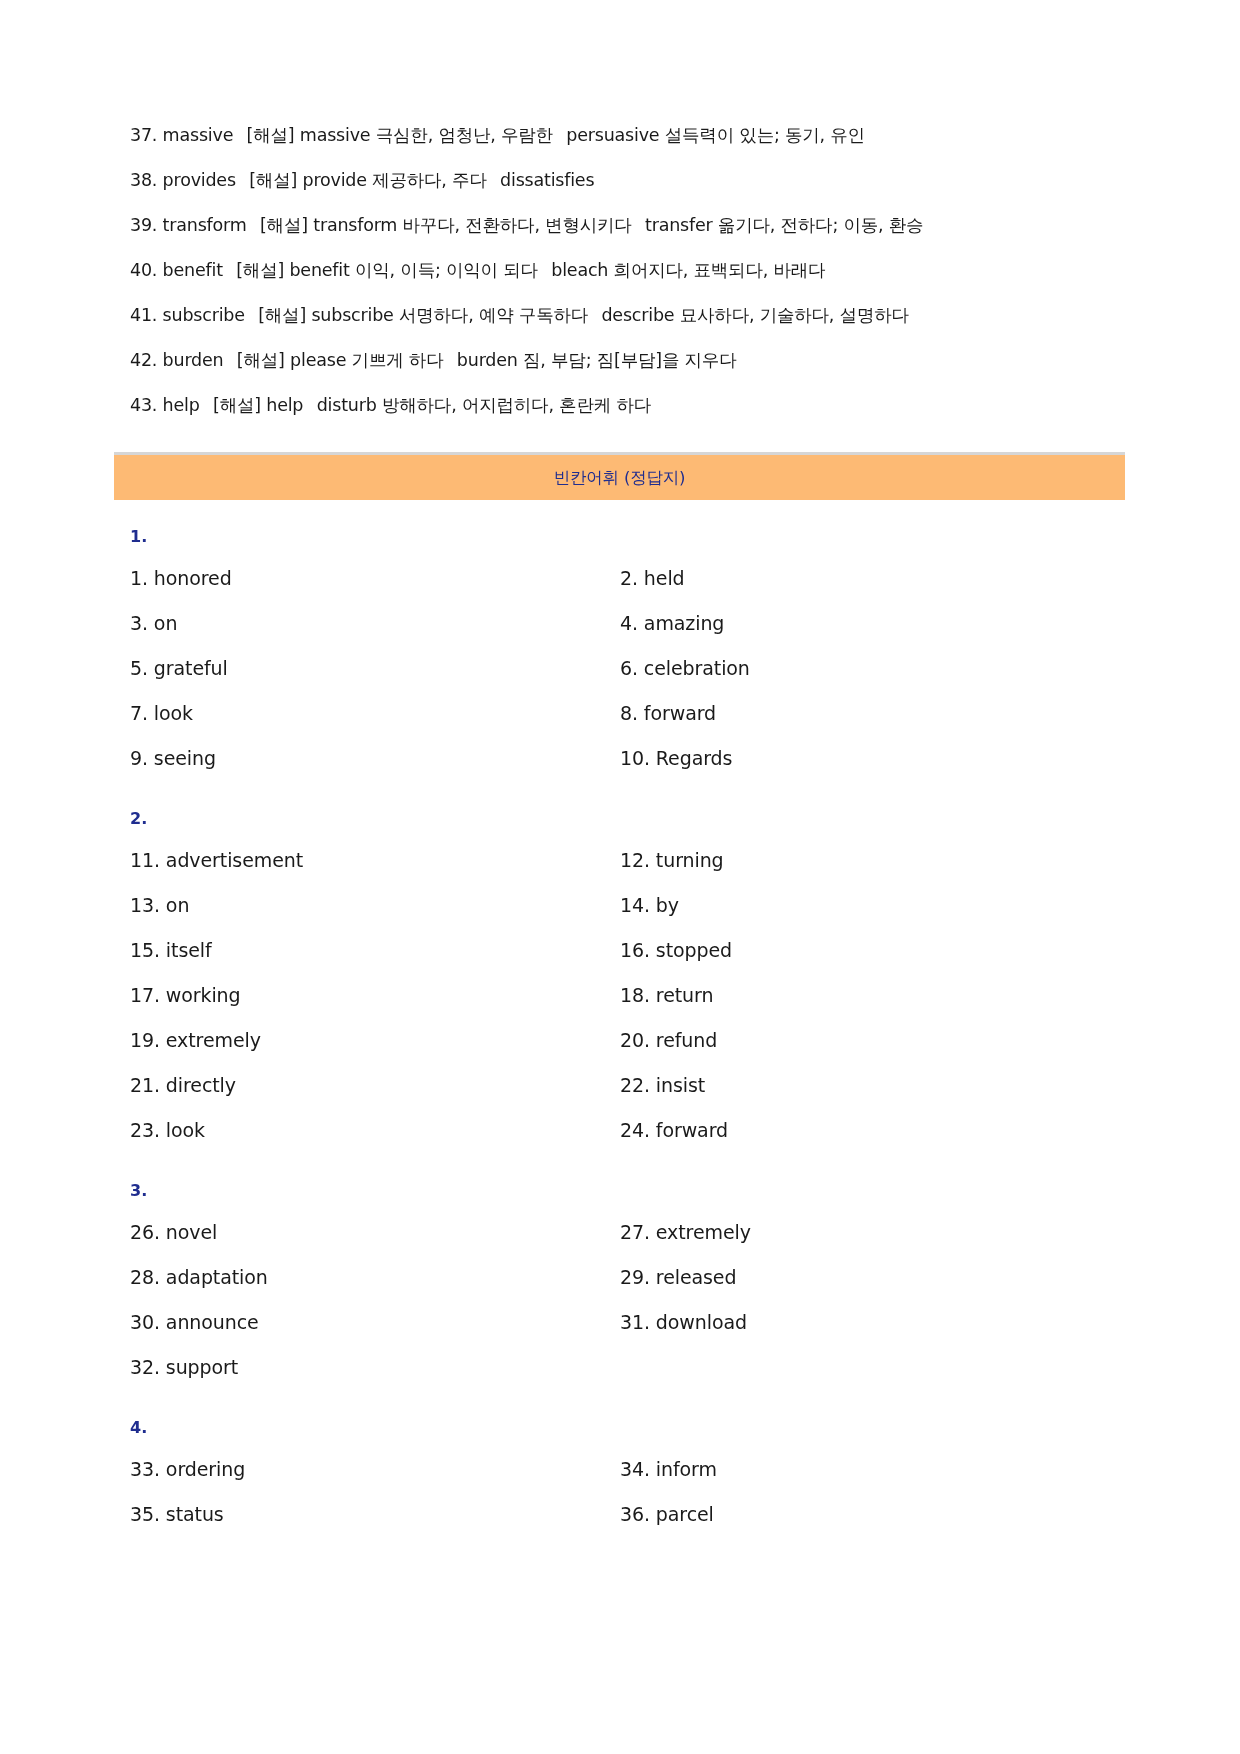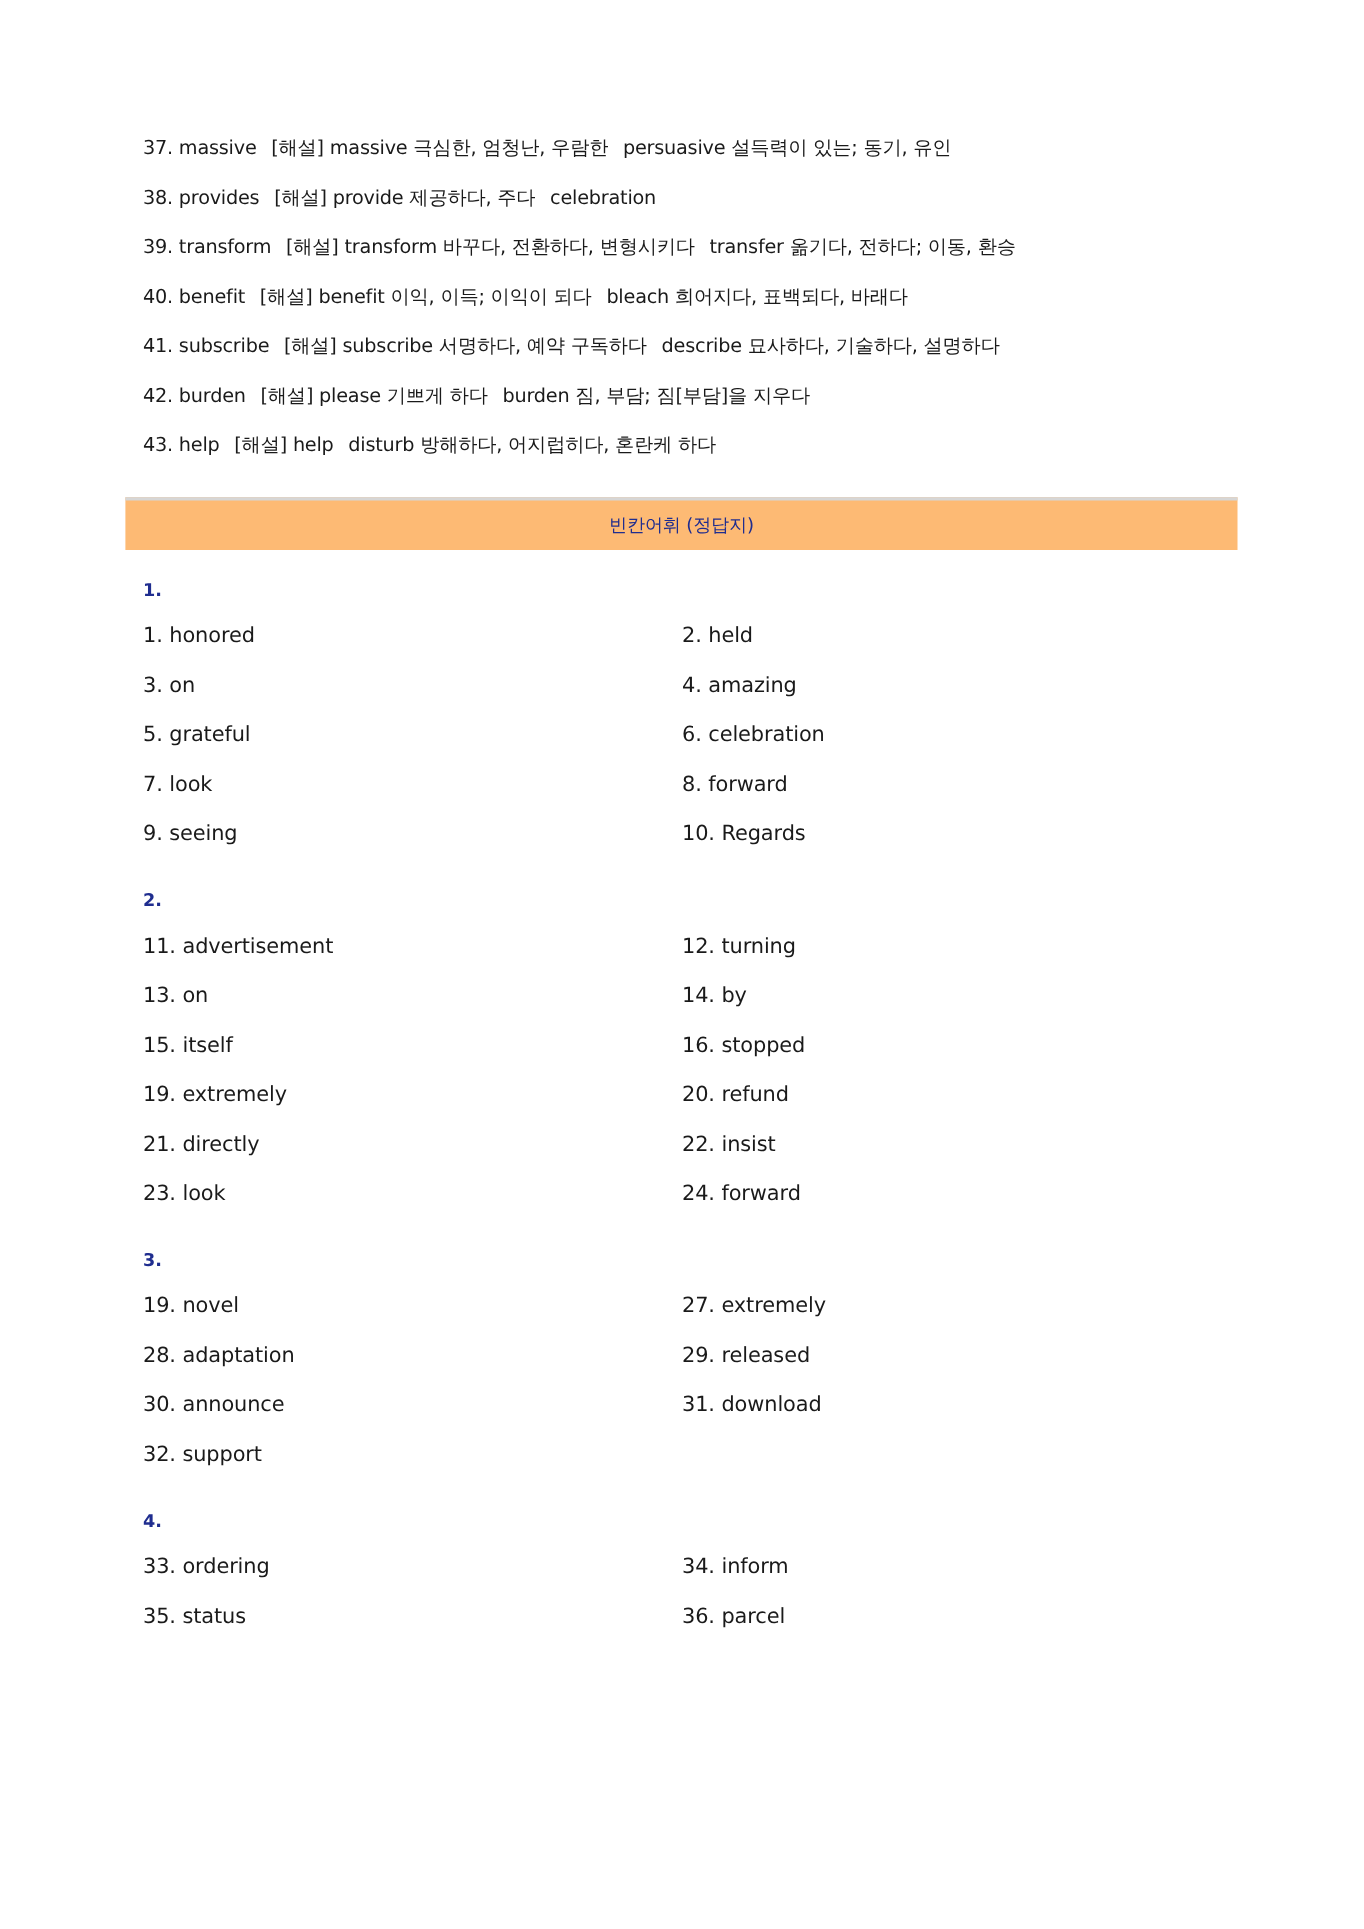--- a/index.html
+++ b/index.html
@@ -99,21 +99,21 @@
       <span>massive</span><span class="gap"></span>
       <span>[해설]</span>
       <span>massive 극심한, 엄청난, 우람한</span><span class="gap"></span>
       <span>persuasive 설득력이 있는; 동기, 유인</span>
     </div>
     <div class="explain-line">
       <span>38.</span>
       <span>provides</span><span class="gap"></span>
       <span>[해설]</span>
       <span>provide 제공하다, 주다</span><span class="gap"></span>
-      <span>celebration</span>
+      <span>dissatisfies</span>
     </div>
     <div class="explain-line">
       <span>39.</span>
       <span>transform</span><span class="gap"></span>
       <span>[해설]</span>
       <span>transform 바꾸다, 전환하다, 변형시키다</span><span class="gap"></span>
       <span>transfer 옮기다, 전하다; 이동, 환승</span>
     </div>
     <div class="explain-line">
       <span>40.</span>
@@ -183,37 +183,41 @@
       </div>
       <div class="row">
         <span class="cell-left">13. on</span>
         <span class="cell-right">14. by</span>
       </div>
       <div class="row">
         <span class="cell-left">15. itself</span>
         <span class="cell-right">16. stopped</span>
       </div>
       <div class="row">
+        <span class="cell-left">17. working</span>
+        <span class="cell-right">18. return</span>
+      </div>
+      <div class="row">
         <span class="cell-left">19. extremely</span>
         <span class="cell-right">20. refund</span>
       </div>
       <div class="row">
         <span class="cell-left">21. directly</span>
         <span class="cell-right">22. insist</span>
       </div>
       <div class="row">
         <span class="cell-left">23. look</span>
         <span class="cell-right">24. forward</span>
       </div>
     </div>
 
     <div class="section">
       <div class="section-head">3.</div>
       <div class="row">
-        <span class="cell-left">19. novel</span>
+        <span class="cell-left">26. novel</span>
         <span class="cell-right">27. extremely</span>
       </div>
       <div class="row">
         <span class="cell-left">28. adaptation</span>
         <span class="cell-right">29. released</span>
       </div>
       <div class="row">
         <span class="cell-left">30. announce</span>
         <span class="cell-right">31. download</span>
       </div>

